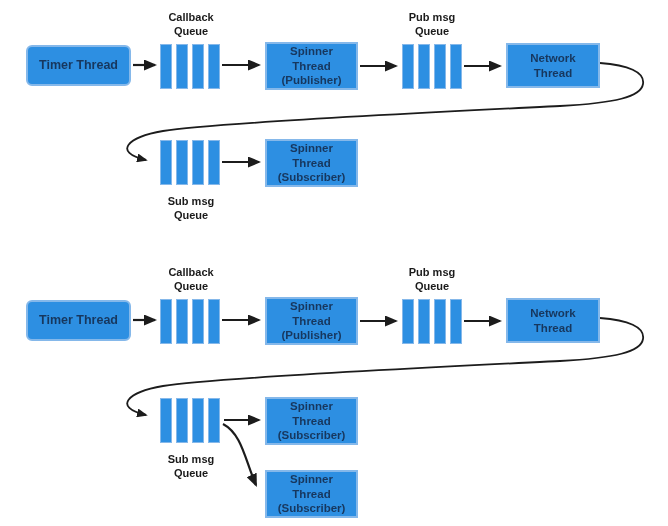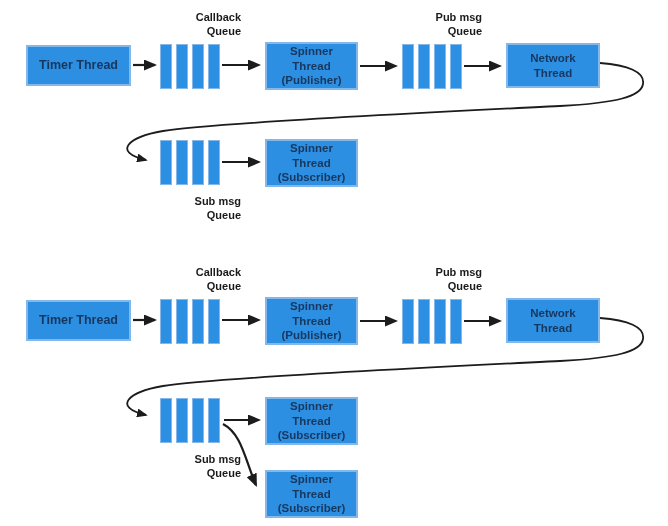--- a/index.html
+++ b/index.html
@@ -19,37 +19,37 @@
     color: var(--box-text, #17375e);
     display: flex;
     flex-direction: column;
     align-items: center;
     justify-content: center;
     text-align: center;
     font-size: 11.5px;
     font-weight: 700;
     line-height: 1.26;
   }
-  .box.single { font-size: 12.5px; }
+  .box.single { font-size: 12.5px; border-radius: 6px; }
   .queue {
     position: absolute;
     display: flex;
     gap: 4px;
   }
   .slot {
     width: 12px;
     height: 45px;
     box-sizing: border-box;
     background: var(--box-fill, #2d8fe2);
     border: 1px solid var(--box-border, #85b8ea);
   }
   .qlabel {
     position: absolute;
     width: 100px;
-    text-align: right;
+    text-align: center;
     font-size: 11px;
     font-weight: 700;
     color: var(--label-text, #1a1a1a);
     line-height: 14px;
   }
   svg.arrows { position: absolute; left: 0; top: 0; }
   .arrow { stroke: var(--arrow, #1c1c1c); stroke-width: 2.2; fill: none; }
   .arrow.loop { stroke-width: 1.8; }
   .arrowhead { fill: var(--arrow, #1c1c1c); }
 </style>

